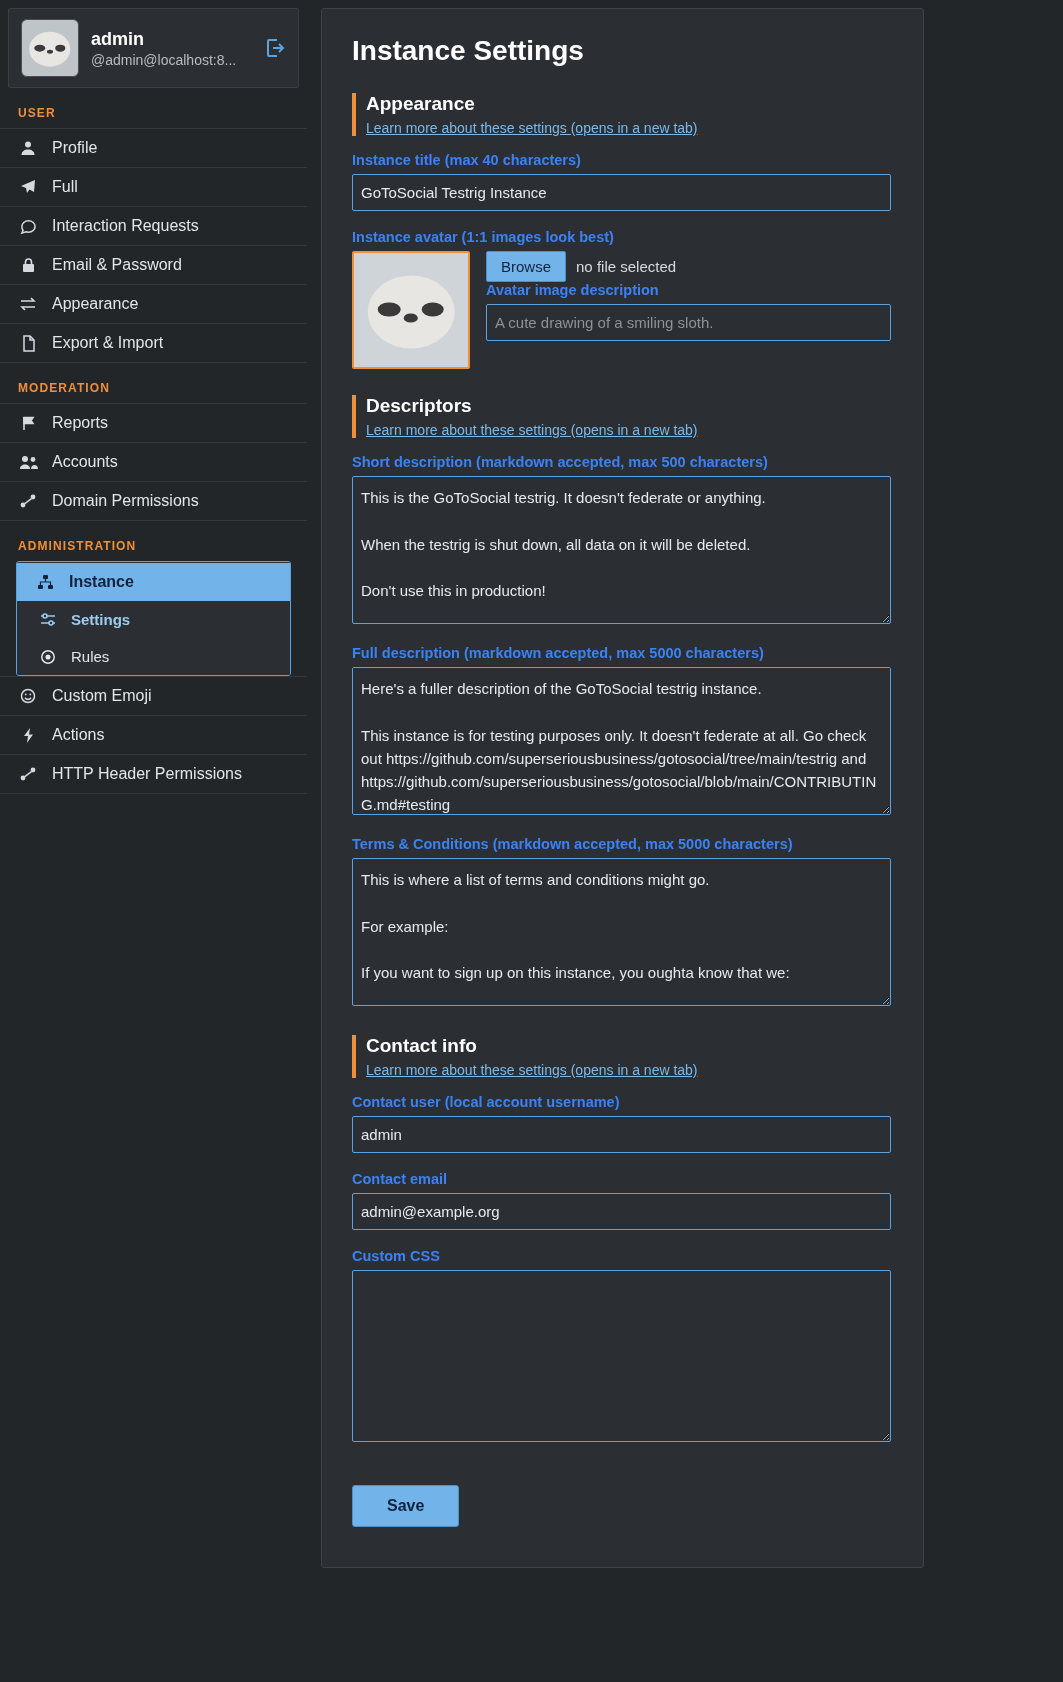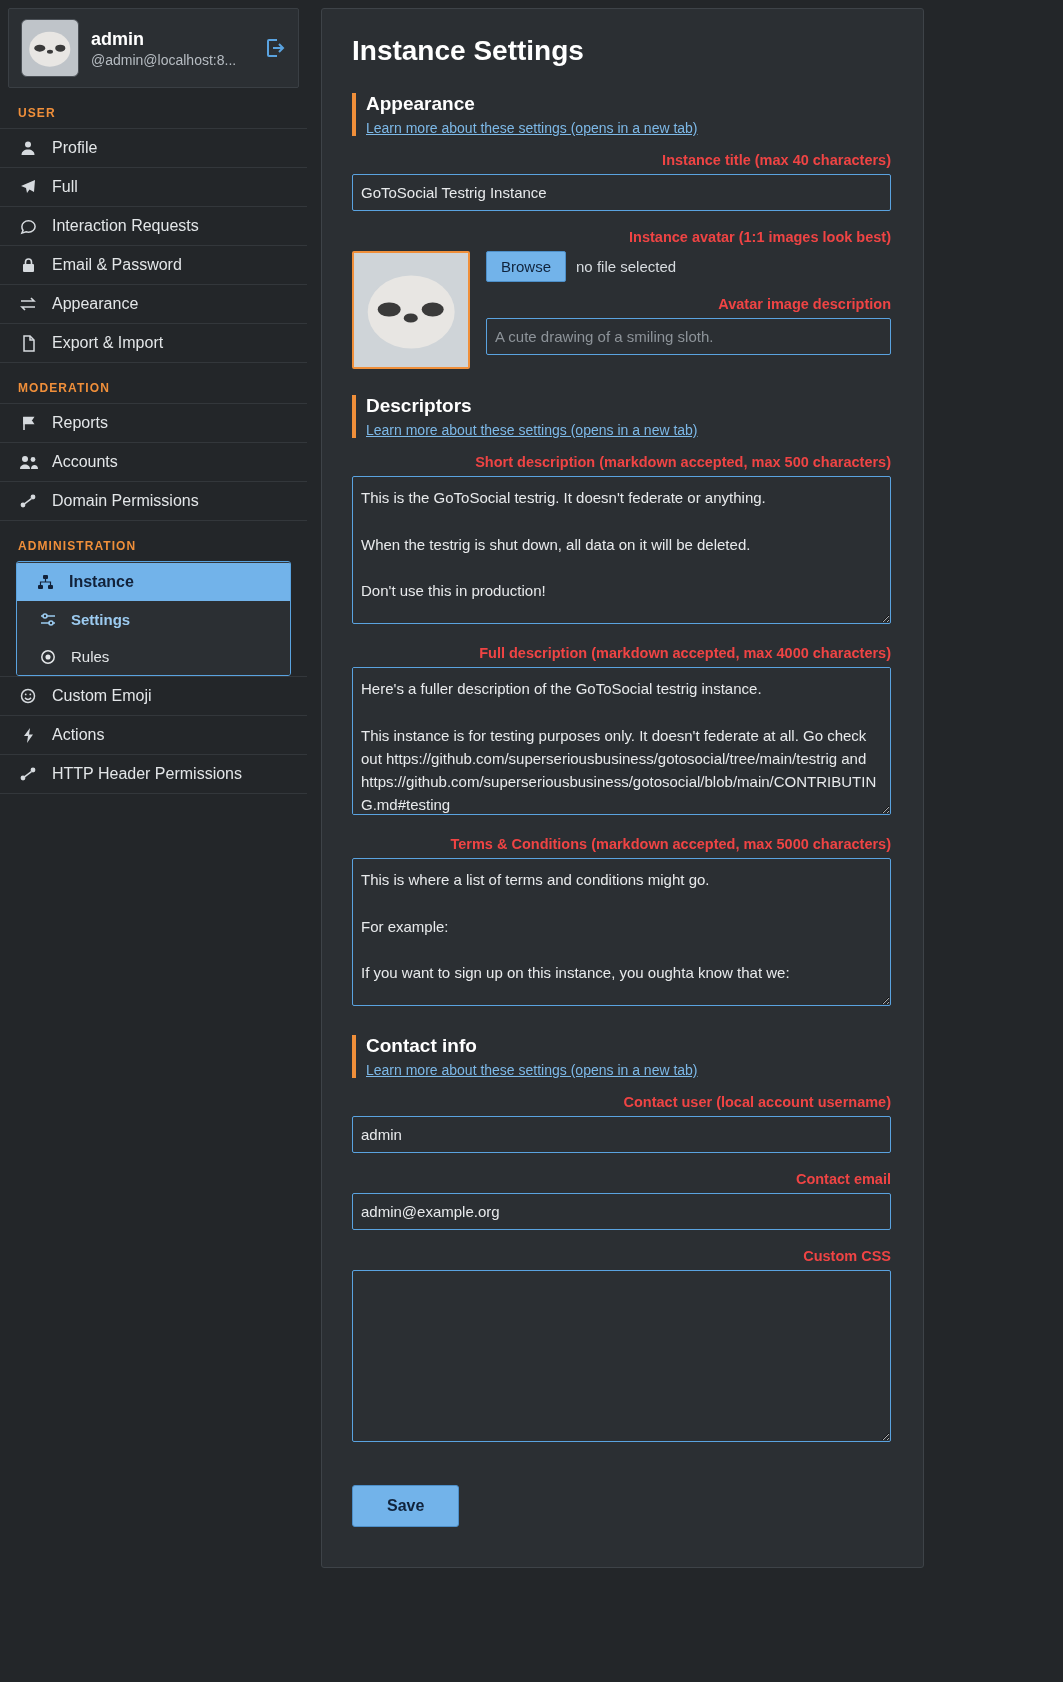--- a/index.html
+++ b/index.html
@@ -173,23 +173,22 @@
   .section-head a {
     color: #7db9e8;
     font-size: 14px;
     text-decoration: underline;
   }
   .field { margin-bottom: 18px; }
   .field label {
     display: block;
     font-size: 14.5px;
     font-weight: bold;
-    color: #ef4444;
+    color: #3b82f6;
     margin-bottom: 6px;
-    text-align: right;
   }
   input[type=text], textarea {
     width: 100%;
     background: #2b2f33;
     border: 1px solid #5aa3e0;
     border-radius: 2px;
     color: #e8eaec;
     font-family: "Liberation Sans", sans-serif;
     font-size: 15px;
     padding: 9px 8px;
@@ -219,21 +218,21 @@
     background: #72b3ea;
     color: #10233c;
     border: 1px solid #4d8fc9;
     border-radius: 2px;
     font-size: 15px;
     padding: 6px 14px;
     cursor: pointer;
     font-family: "Liberation Sans", sans-serif;
   }
   .file-name { color: #d7dbdf; font-size: 15px; }
-  .avatar-desc-field { margin-top: 14px; }
+  .avatar-desc-field { }
   .avatar-desc-field label { font-size: 14.5px; font-weight: bold; }
 
   .save-btn {
     margin-top: 22px;
     background: #72b3ea;
     color: #10233c;
     font-weight: bold;
     font-size: 16px;
     border: 1px solid #4d8fc9;
     border-radius: 3px;
@@ -475,21 +474,21 @@
     <div class="field">
       <label>Short description (markdown accepted, max 500 characters)</label>
       <textarea class="short-desc" style="">This is the GoToSocial testrig. It doesn't federate or anything.
 
 When the testrig is shut down, all data on it will be deleted.
 
 Don't use this in production!</textarea>
     </div>
 
     <div class="field">
-      <label>Full description (markdown accepted, max 4000 characters)</label>
+      <label>Full description (markdown accepted, max 5000 characters)</label>
       <textarea class="full-desc" style="">Here's a fuller description of the GoToSocial testrig instance.
 
 This instance is for testing purposes only. It doesn't federate at all. Go check out https://github.com/superseriousbusiness/gotosocial/tree/main/testrig and https://github.com/superseriousbusiness/gotosocial/blob/main/CONTRIBUTING.md#testing</textarea>
     </div>
 
     <div class="field">
       <label>Terms &amp; Conditions (markdown accepted, max 5000 characters)</label>
       <textarea class="terms" style="">This is where a list of terms and conditions might go.
 
 For example:

